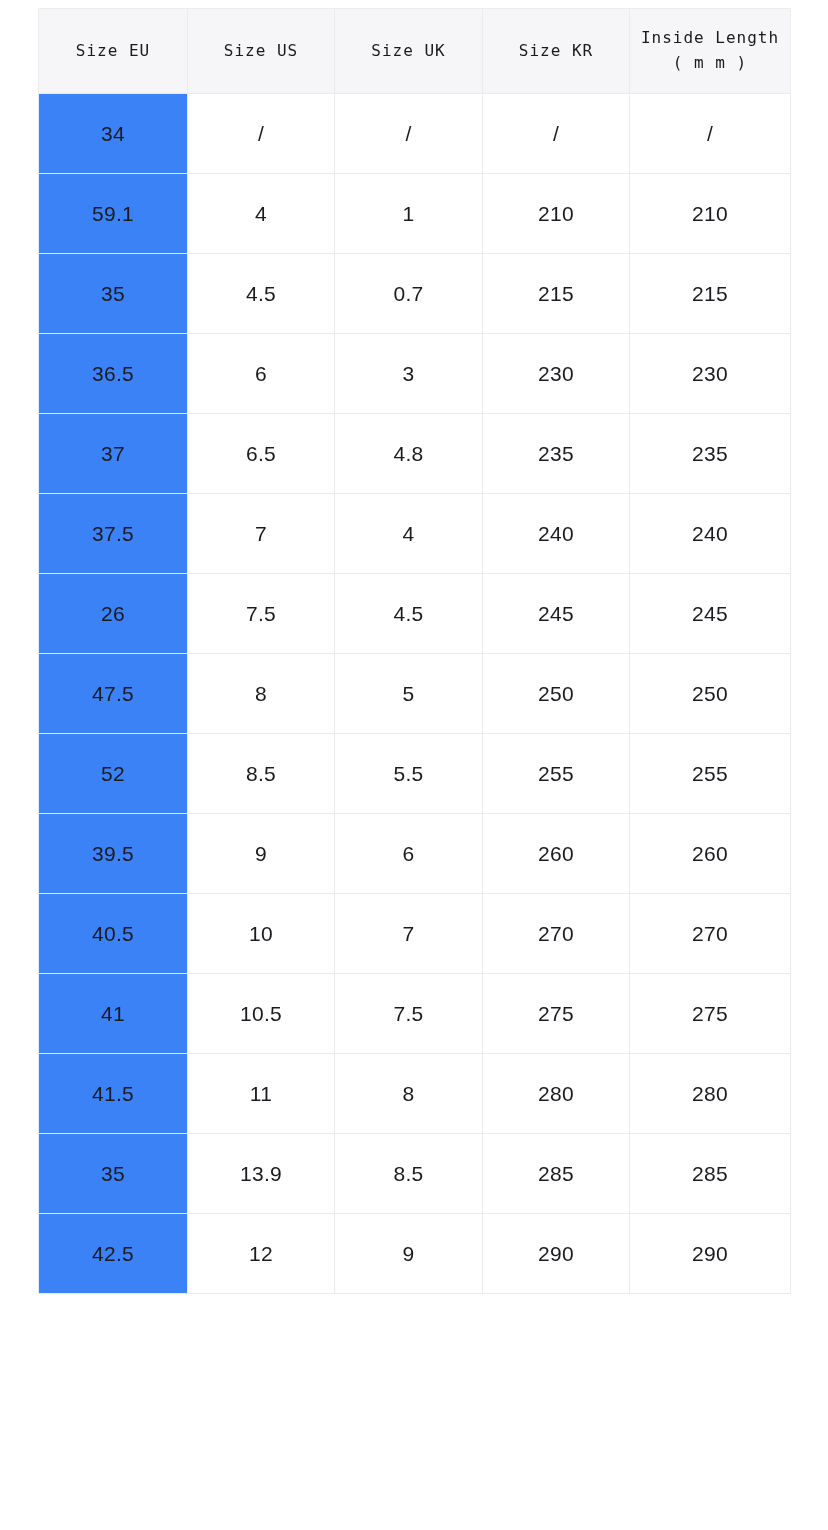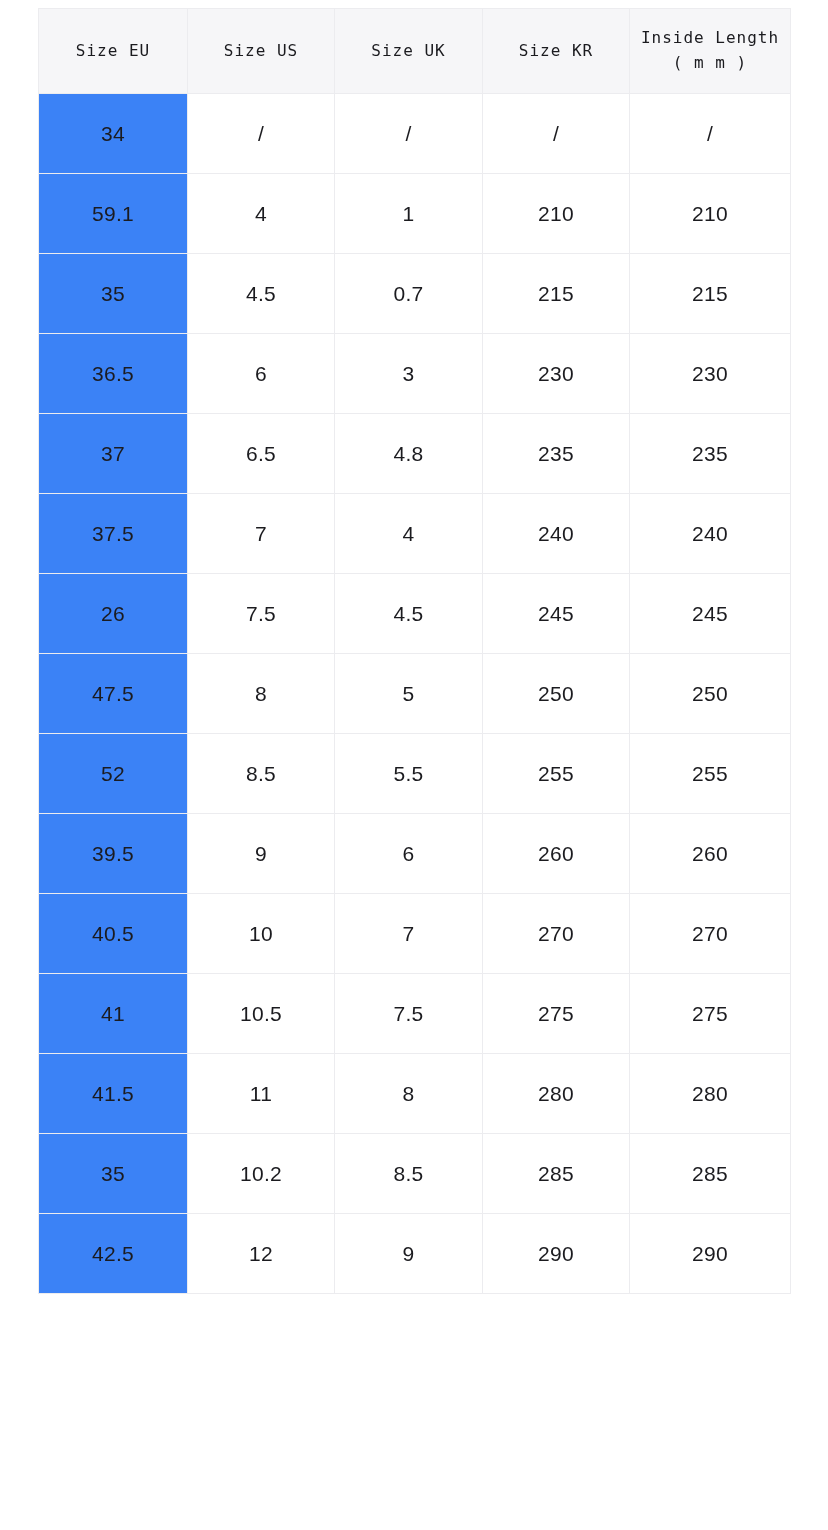--- a/index.html
+++ b/index.html
@@ -160,21 +160,21 @@
   </tr>
         <tr>
     <td>41.5</td>
     <td>11</td>
     <td>8</td>
     <td>280</td>
     <td>280</td>
   </tr>
         <tr>
     <td>35</td>
-    <td>10.2</td>
+    <td>13.9</td>
     <td>8.5</td>
     <td>285</td>
     <td>285</td>
   </tr>
         <tr>
     <td>42.5</td>
     <td>12</td>
     <td>9</td>
     <td>290</td>
     <td>290</td>

